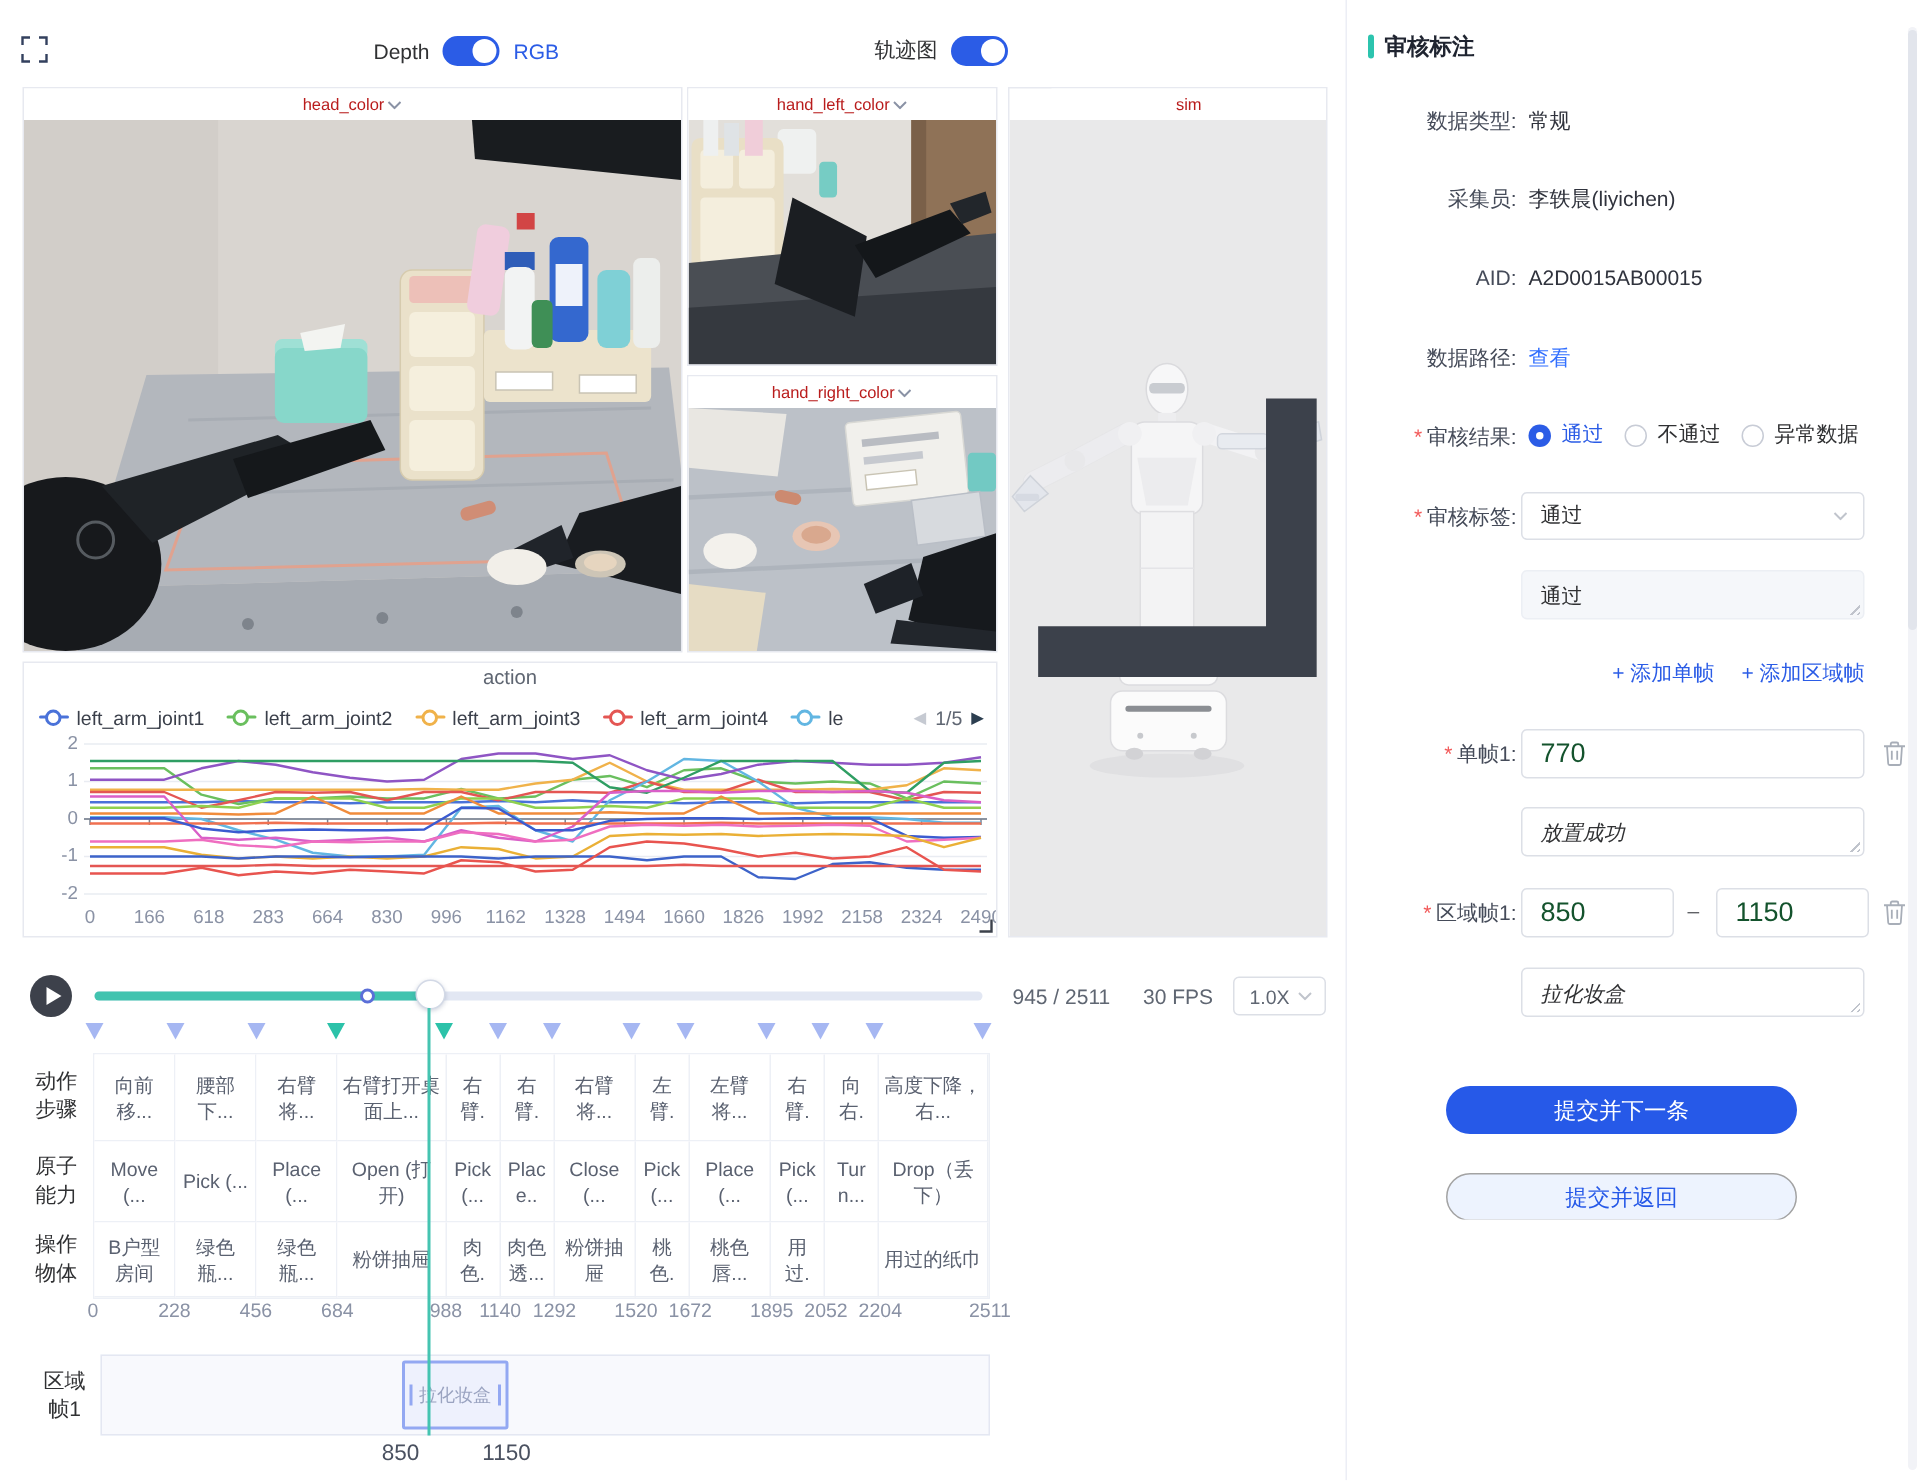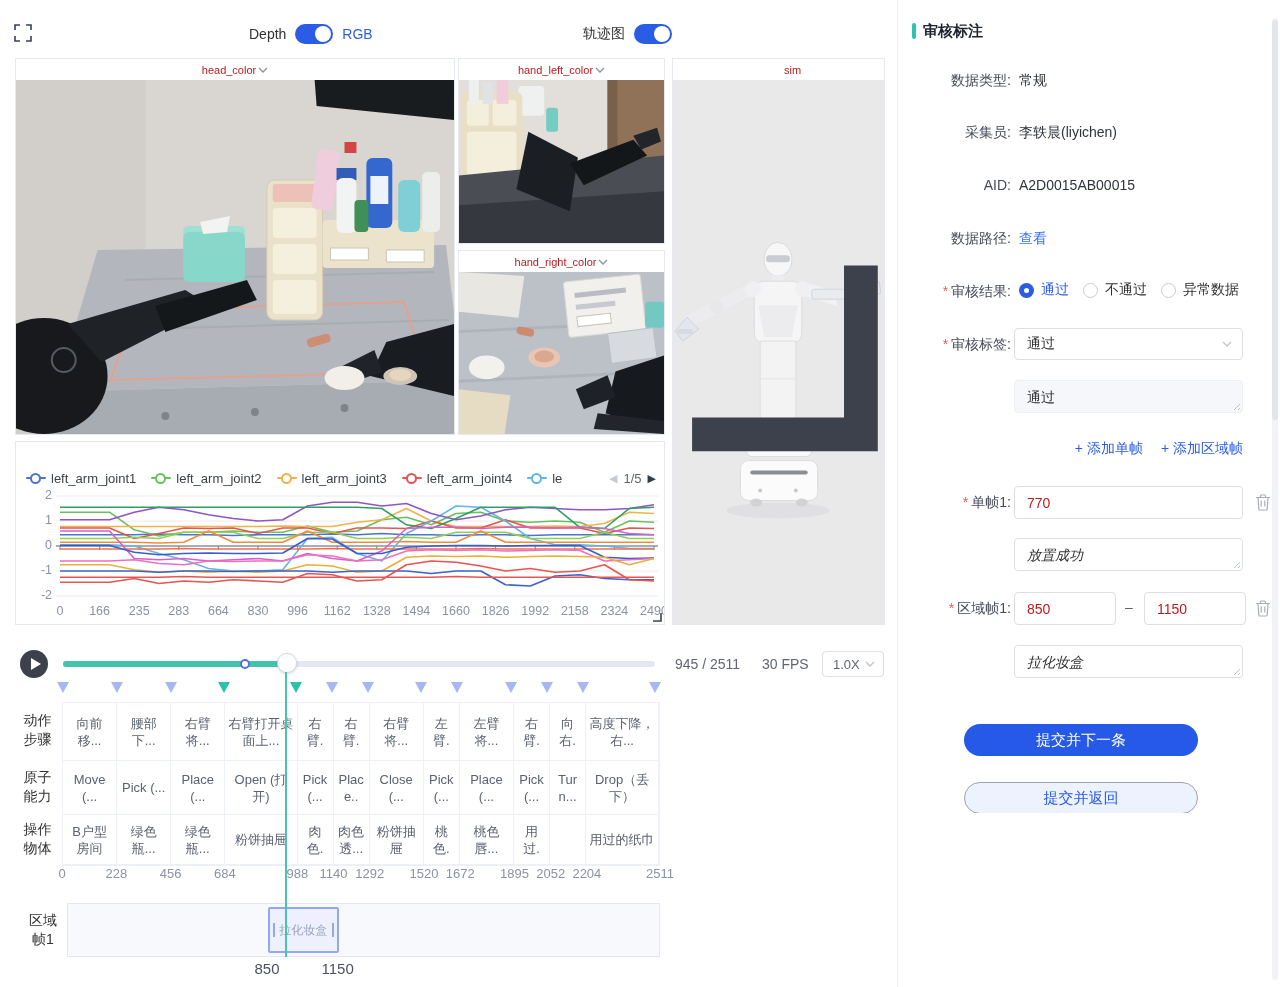--- a/index.html
+++ b/index.html
@@ -90,21 +90,21 @@
   .radio-opt.sel .radio-c{border:none;background:#2b5ce6;}
   .radio-opt.sel .radio-c::after{content:"";position:absolute;left:50%;top:50%;width:5px;height:5px;margin:-2.5px 0 0 -2.5px;border-radius:50%;background:#fff;}
   .radio-opt.sel{color:#2b5ce6;}
   .sel-box{position:absolute;left:116px;width:229px;height:32px;border:1px solid #dcdfe6;border-radius:4px;box-sizing:border-box;display:flex;align-items:center;justify-content:space-between;padding:0 10px 0 12px;font-size:14px;color:#303133;cursor:pointer;background:#fff;}
   .ta{position:absolute;left:116px;width:229px;height:33px;border-radius:4px;box-sizing:border-box;font-size:14px;color:#303133;padding:7px 12px;line-height:18px;overflow:hidden;}
   .ta.gray{background:#f5f7fa;border:1px solid #eceff4;}
   .ta.white{background:#fff;border:1px solid #dcdfe6;font-style:italic;}
   .ta .grip{position:absolute;right:2px;bottom:2px;width:9px;height:9px;clip-path:polygon(100% 0,100% 100%,0 100%);background:repeating-linear-gradient(135deg,transparent,transparent 2px,#c0c4cc 2px,#c0c4cc 3px);}
   .add-links{position:absolute;left:116px;width:229px;display:flex;justify-content:flex-end;gap:18px;font-size:14px;color:#2b5ce6;}
   .add-links span{cursor:pointer;white-space:nowrap;}
-  .inp{position:absolute;height:33px;border:1px solid #dcdfe6;border-radius:4px;box-sizing:border-box;font-size:14px;color:#b91c1c;padding:0 12px;outline:none;background:#fff;font-family:inherit;}
+  .inp{position:absolute;height:33px;border:1px solid #dcdfe6;border-radius:4px;box-sizing:border-box;font-size:18px;color:#14532d;padding:0 12px;outline:none;background:#fff;font-family:inherit;}
   .trash{position:absolute;left:357px;width:16px;height:17px;cursor:pointer;}
   .dash{position:absolute;left:227px;top:7px;color:#606266;font-size:14px;}
   .btn{position:absolute;left:66px;width:234px;height:32px;border-radius:16px;display:flex;align-items:center;justify-content:center;font-size:15px;cursor:pointer;box-sizing:border-box;}
   .btn.primary{background:#2659e8;color:#fff;}
   .btn.secondary{background:#edf3fe;border:1px solid #a3a3a3;color:#2659e8;}
   .rp-scroll{position:absolute;right:2px;top:18px;width:6px;height:962px;border-radius:3px;background:#f2f3f7;}
   .rp-thumb{position:absolute;left:0;top:2px;width:6px;height:400px;border-radius:3px;background:#e2e5ec;}
 </style>
 </head>
 <body>
@@ -277,20 +277,21 @@
         <ellipse cx="84" cy="424" rx="6" ry="4" fill="#d2d2d5"></ellipse>
         <ellipse cx="130" cy="424" rx="6" ry="4" fill="#d2d2d5"></ellipse>
       </svg>
       <svg class="rs-corner" viewBox="0 0 10 10">
           <path d="M9 1 L9 9 L1 9" fill="none" stroke="#3c414b" stroke-width="1.6"></path>
         </svg>
     </div>
   </div>
 
   <div class="abs chart-panel">
+    <div class="chart-title">action</div>
     <div class="legend" id="legend">
         <span class="legend-item">
           <span class="lg-icon">
             <i class="lg-line" style="background: rgb(74, 114, 217);"></i>
             <i class="lg-circle" style="border-color: rgb(74, 114, 217);"></i>
           </span>
           <span>left_arm_joint1</span>
         </span>
         <span class="legend-item">
           <span class="lg-icon">
@@ -370,21 +371,21 @@
         <polyline points="4.0,55.5 28.8,55.5 53.5,55.5 78.3,62.3 103.0,64.8 127.8,63.5 152.5,63.0 177.3,63.5 202.0,63.5 226.8,63.0 251.5,48.5 276.3,49.0 301.0,63.5 325.8,63.5 350.5,57.2 375.3,56.0 400.0,55.5 424.8,55.5 449.5,56.0 474.3,55.5 499.0,55.5 523.8,55.5 548.5,67.3 573.3,68.5 598.0,68.0" fill="none" stroke="#3b5bd0" stroke-width="1.6" stroke-linejoin="round"></polyline>
         <polyline points="4.0,71.0 28.8,71.0 53.5,71.0 78.3,69.8 103.0,73.5 127.8,74.8 152.5,71.0 177.3,71.5 202.0,71.0 226.8,71.0 251.5,64.8 276.3,66.0 301.0,71.0 325.8,69.8 350.5,61.0 375.3,59.8 400.0,60.5 424.8,59.8 449.5,61.0 474.3,60.5 499.0,59.8 523.8,60.5 548.5,71.0 573.3,69.8 598.0,68.5" fill="none" stroke="#ef6ec0" stroke-width="1.6" stroke-linejoin="round"></polyline>
         <polyline points="4.0,74.8 28.8,74.8 53.5,74.8 78.3,79.8 103.0,82.3 127.8,81.0 152.5,82.3 177.3,81.0 202.0,82.3 226.8,81.0 251.5,74.8 276.3,76.0 301.0,82.3 325.8,81.0 350.5,67.3 375.3,66.0 400.0,66.5 424.8,66.0 449.5,67.3 474.3,66.5 499.0,66.0 523.8,66.5 548.5,67.3 573.3,74.8 598.0,68.5" fill="none" stroke="#eab036" stroke-width="1.6" stroke-linejoin="round"></polyline>
         <polyline points="4.0,81.0 28.8,81.0 53.5,81.0 78.3,81.0 103.0,82.3 127.8,81.0 152.5,81.0 177.3,81.5 202.0,81.0 226.8,81.0 251.5,81.0 276.3,82.3 301.0,81.0 325.8,81.0 350.5,81.0 375.3,83.5 400.0,81.0 424.8,81.0 449.5,94.8 474.3,96.0 499.0,86.0 523.8,84.8 548.5,88.5 573.3,89.8 598.0,89.8" fill="none" stroke="#3d63c9" stroke-width="1.6" stroke-linejoin="round"></polyline>
         <polyline points="4.0,87.3 28.8,87.3 53.5,87.3 78.3,87.3 103.0,87.3 127.8,86.5 152.5,87.3 177.3,87.3 202.0,87.3 226.8,87.3 251.5,87.3 276.3,87.3 301.0,87.3 325.8,87.3 350.5,87.3 375.3,87.3 400.0,86.5 424.8,87.3 449.5,87.3 474.3,87.3 499.0,87.3 523.8,87.3 548.5,87.3 573.3,87.3 598.0,87.3" fill="none" stroke="#e45653" stroke-width="1.6" stroke-linejoin="round"></polyline>
         <polyline points="4.0,92.3 28.8,92.3 53.5,92.3 78.3,88.5 103.0,93.5 127.8,91.0 152.5,92.3 177.3,89.8 202.0,91.0 226.8,92.3 251.5,83.5 276.3,84.8 301.0,91.0 325.8,89.8 350.5,74.8 375.3,71.0 400.0,72.3 424.8,76.0 449.5,81.0 474.3,78.5 499.0,82.3 523.8,81.0 548.5,74.8 573.3,89.8 598.0,91.0" fill="none" stroke="#e8544f" stroke-width="1.6" stroke-linejoin="round"></polyline>
       </svg>
     <div class="abs" id="xlabels" style="left:40px;top:162px;width:610px;height:18px;">
         <span style="left: 4px;">0</span>
         <span style="left: 43.6px;">166</span>
-        <span style="left: 83.2px;">235</span>
+        <span style="left: 83.2px;">618</span>
         <span style="left: 122.8px;">283</span>
         <span style="left: 162.4px;">664</span>
         <span style="left: 202px;">830</span>
         <span style="left: 241.6px;">996</span>
         <span style="left: 281.2px;">1162</span>
         <span style="left: 320.8px;">1328</span>
         <span style="left: 360.4px;">1494</span>
         <span style="left: 400px;">1660</span>
         <span style="left: 439.6px;">1826</span>
         <span style="left: 479.2px;">1992</span>

